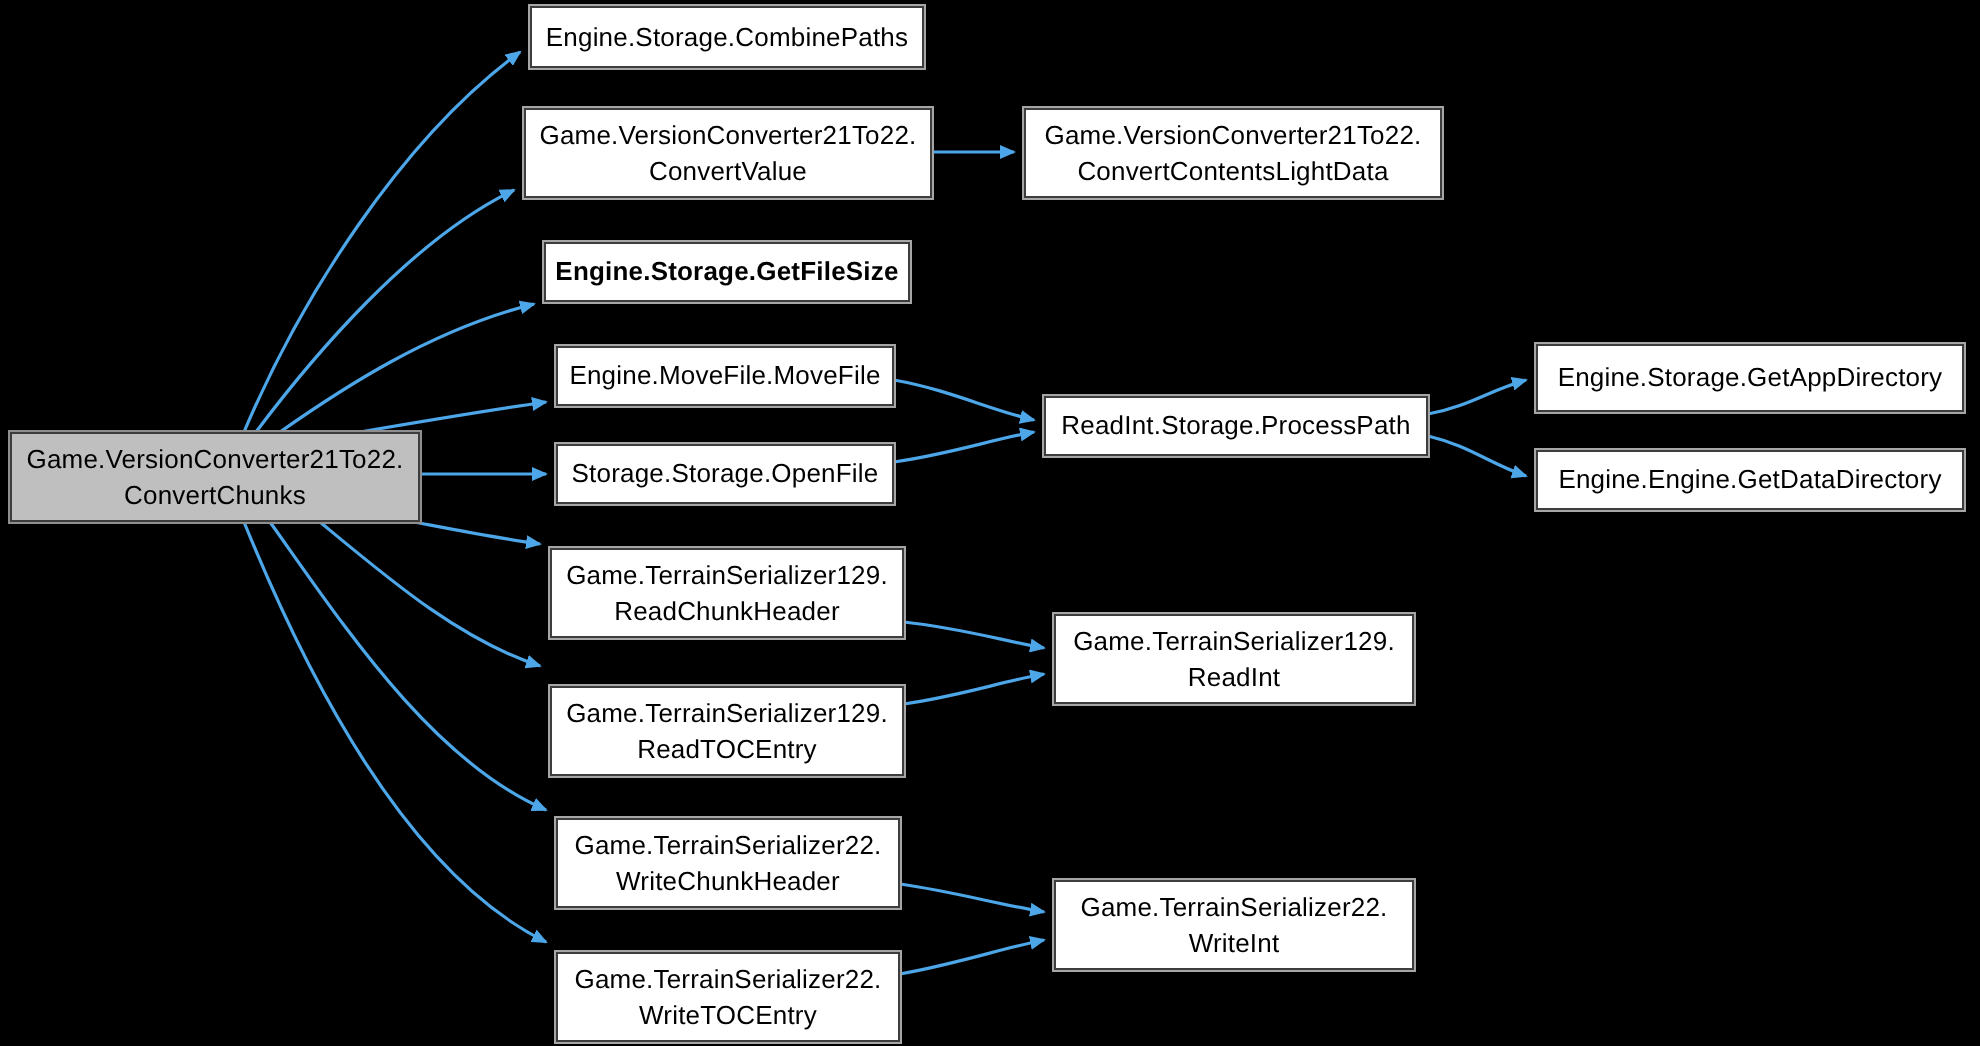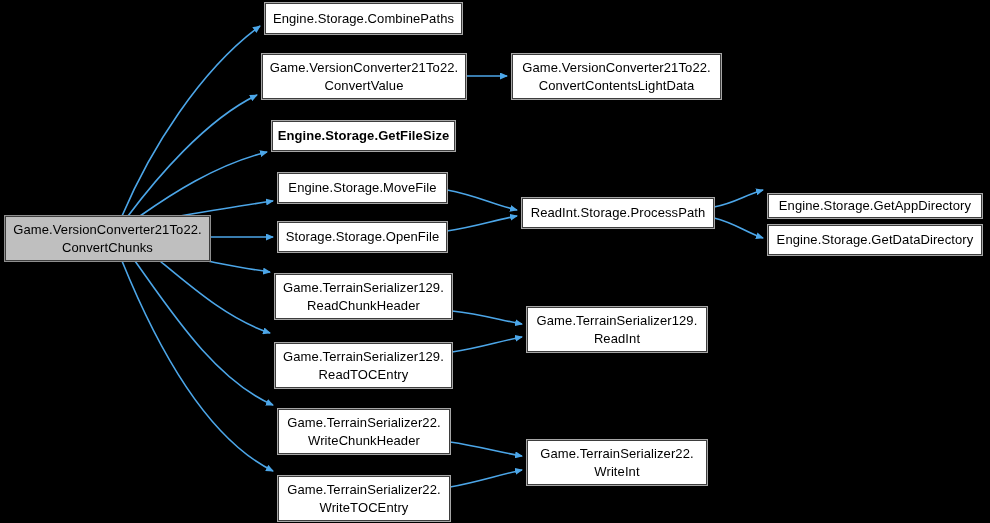--- a/index.html
+++ b/index.html
@@ -68,25 +68,25 @@
   </svg>
   <div id="node-layer">
       <div class="node root" style="left: 5px; top: 216px; width: 205px; height: 45px;">Game.VersionConverter21To22.
 ConvertChunks</div>
       <div class="node" style="left: 265px; top: 3px; width: 197px; height: 31px;">Engine.Storage.CombinePaths</div>
       <div class="node" style="left: 262px; top: 54px; width: 204px; height: 45px;">Game.VersionConverter21To22.
 ConvertValue</div>
       <div class="node" style="left: 512px; top: 54px; width: 209px; height: 45px;">Game.VersionConverter21To22.
 ConvertContentsLightData</div>
       <div class="node" style="left: 272px; top: 121px; width: 183px; height: 30px; font-weight: bold;">Engine.Storage.GetFileSize</div>
-      <div class="node" style="left: 278px; top: 173px; width: 169px; height: 30px;">Engine.Storage.MoveFile</div>
+      <div class="node" style="left: 278px; top: 173px; width: 169px; height: 30px;">Engine.MoveFile.MoveFile</div>
       <div class="node" style="left: 278px; top: 222px; width: 169px; height: 30px;">Storage.Storage.OpenFile</div>
       <div class="node" style="left: 522px; top: 198px; width: 192px; height: 30px;">ReadInt.Storage.ProcessPath</div>
-      <div class="node" style="left: 768px; top: 172px; width: 214px; height: 24px; margin-top: 22px;">Engine.Storage.GetAppDirectory</div>
-      <div class="node" style="left: 768px; top: 225px; width: 214px; height: 30px;">Engine.Storage.GetDataDirectory</div>
+      <div class="node" style="left: 768px; top: 172px; width: 214px; height: 34px;">Engine.Storage.GetAppDirectory</div>
+      <div class="node" style="left: 768px; top: 225px; width: 214px; height: 30px;">Engine.Engine.GetDataDirectory</div>
       <div class="node" style="left: 275px; top: 274px; width: 177px; height: 45px;">Game.TerrainSerializer129.
 ReadChunkHeader</div>
       <div class="node" style="left: 275px; top: 343px; width: 177px; height: 45px;">Game.TerrainSerializer129.
 ReadTOCEntry</div>
       <div class="node" style="left: 527px; top: 307px; width: 180px; height: 45px;">Game.TerrainSerializer129.
 ReadInt</div>
       <div class="node" style="left: 278px; top: 409px; width: 172px; height: 45px;">Game.TerrainSerializer22.
 WriteChunkHeader</div>
       <div class="node" style="left: 278px; top: 476px; width: 172px; height: 45px;">Game.TerrainSerializer22.
 WriteTOCEntry</div>

